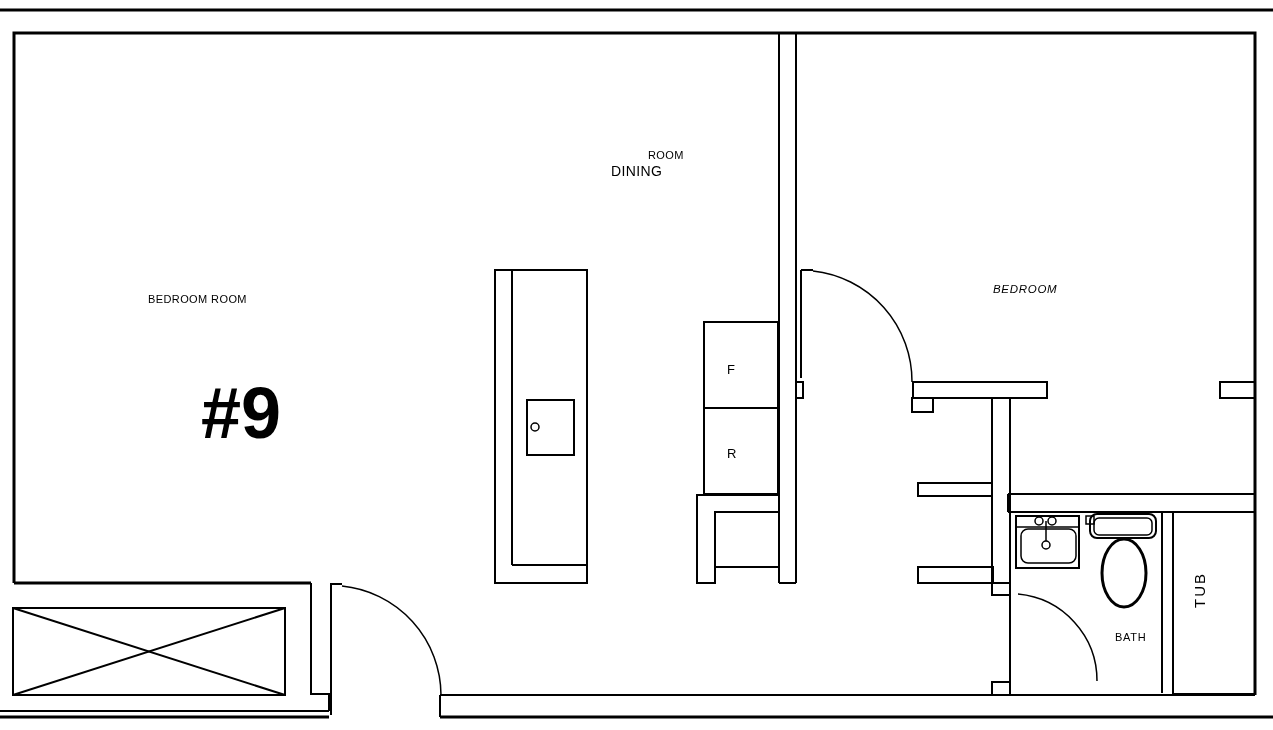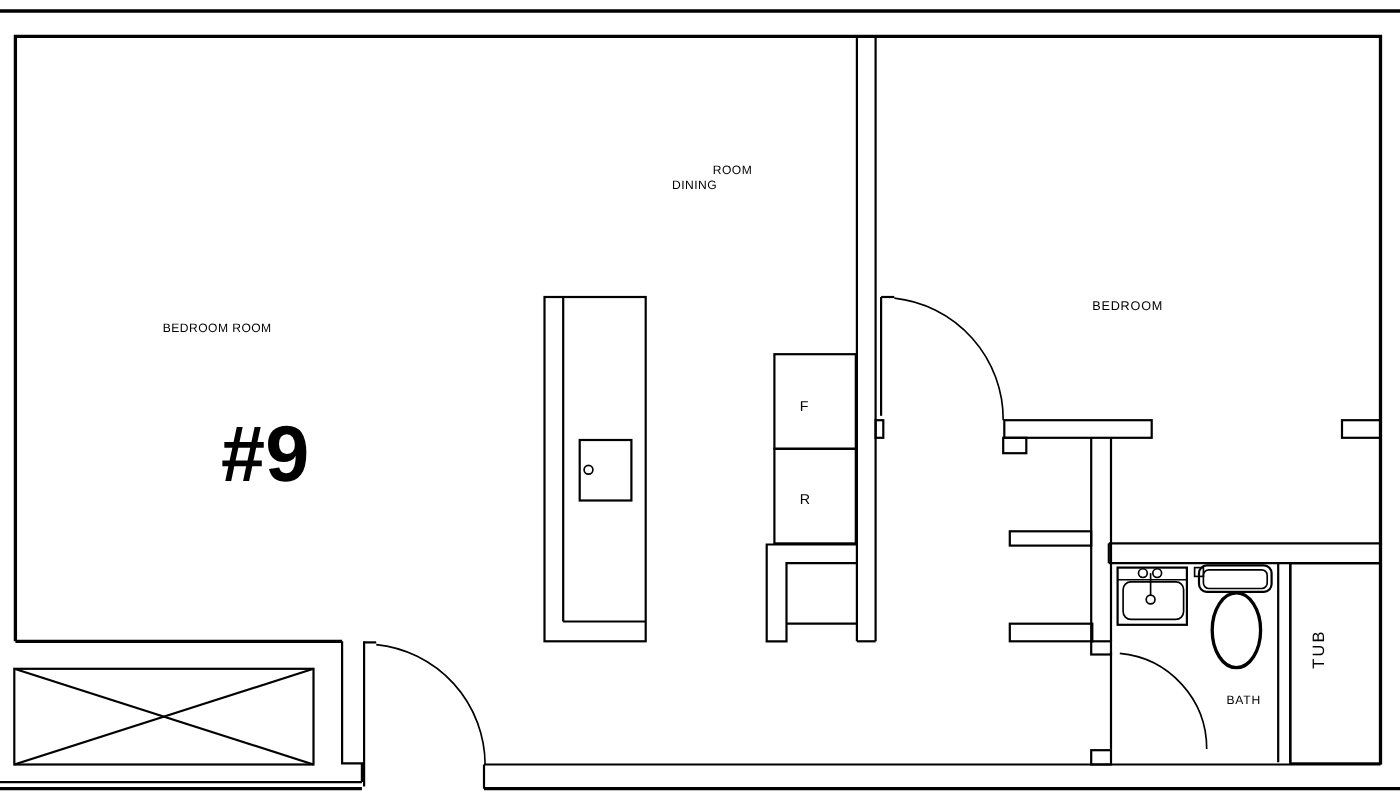--- a/index.html
+++ b/index.html
@@ -10,22 +10,22 @@
     font-family:"Liberation Sans", sans-serif; color:var(--line);
   }
   #plan svg { position:absolute; left:0; top:0; color:var(--line); }
   #plan svg * { fill:none; stroke:currentColor; }
   .w3 { stroke-width:3px; }
   .w2 { stroke-width:2px; }
   .w15 { stroke-width:1.5px; }
   .label { position:absolute; white-space:nowrap; line-height:1; }
   .lbl-living   { left:148px; top:294px; font-size:11px; letter-spacing:0.4px; }
   .lbl-dining1  { left:611px; top:150px; font-size:11px; letter-spacing:0.4px;margin-left:37px; }
-  .lbl-dining2  { left:611px; top:164px; font-size:11px; letter-spacing:0.4px; }
-  .lbl-bedroom  { left:993px; top:274px; font-size:11.5px; letter-spacing:0.7px; }
+  .lbl-dining2  { left:611px; top:164px; font-size:14px; letter-spacing:0.4px; }
+  .lbl-bedroom  { left:993px; top:284px; font-size:11.5px; letter-spacing:0.7px;font-style:italic; }
   .lbl-bath     { left:1115px; top:632px; font-size:11px; letter-spacing:0.7px; }
   .lbl-tub      { left:1169px; top:581px; width:60px; height:18px;
                   display:flex; align-items:center; justify-content:center;
                   transform:rotate(-90deg); font-size:15px; letter-spacing:2px; }
   .lbl-unit     { left:201px; top:384px; font-size:72px; line-height:58px; font-weight:bold; }
   .lbl-f        { left:727px; top:363px; font-size:13px; }
   .lbl-r        { left:727px; top:447px; font-size:13px; }
 </style>
 </head>
 <body>

